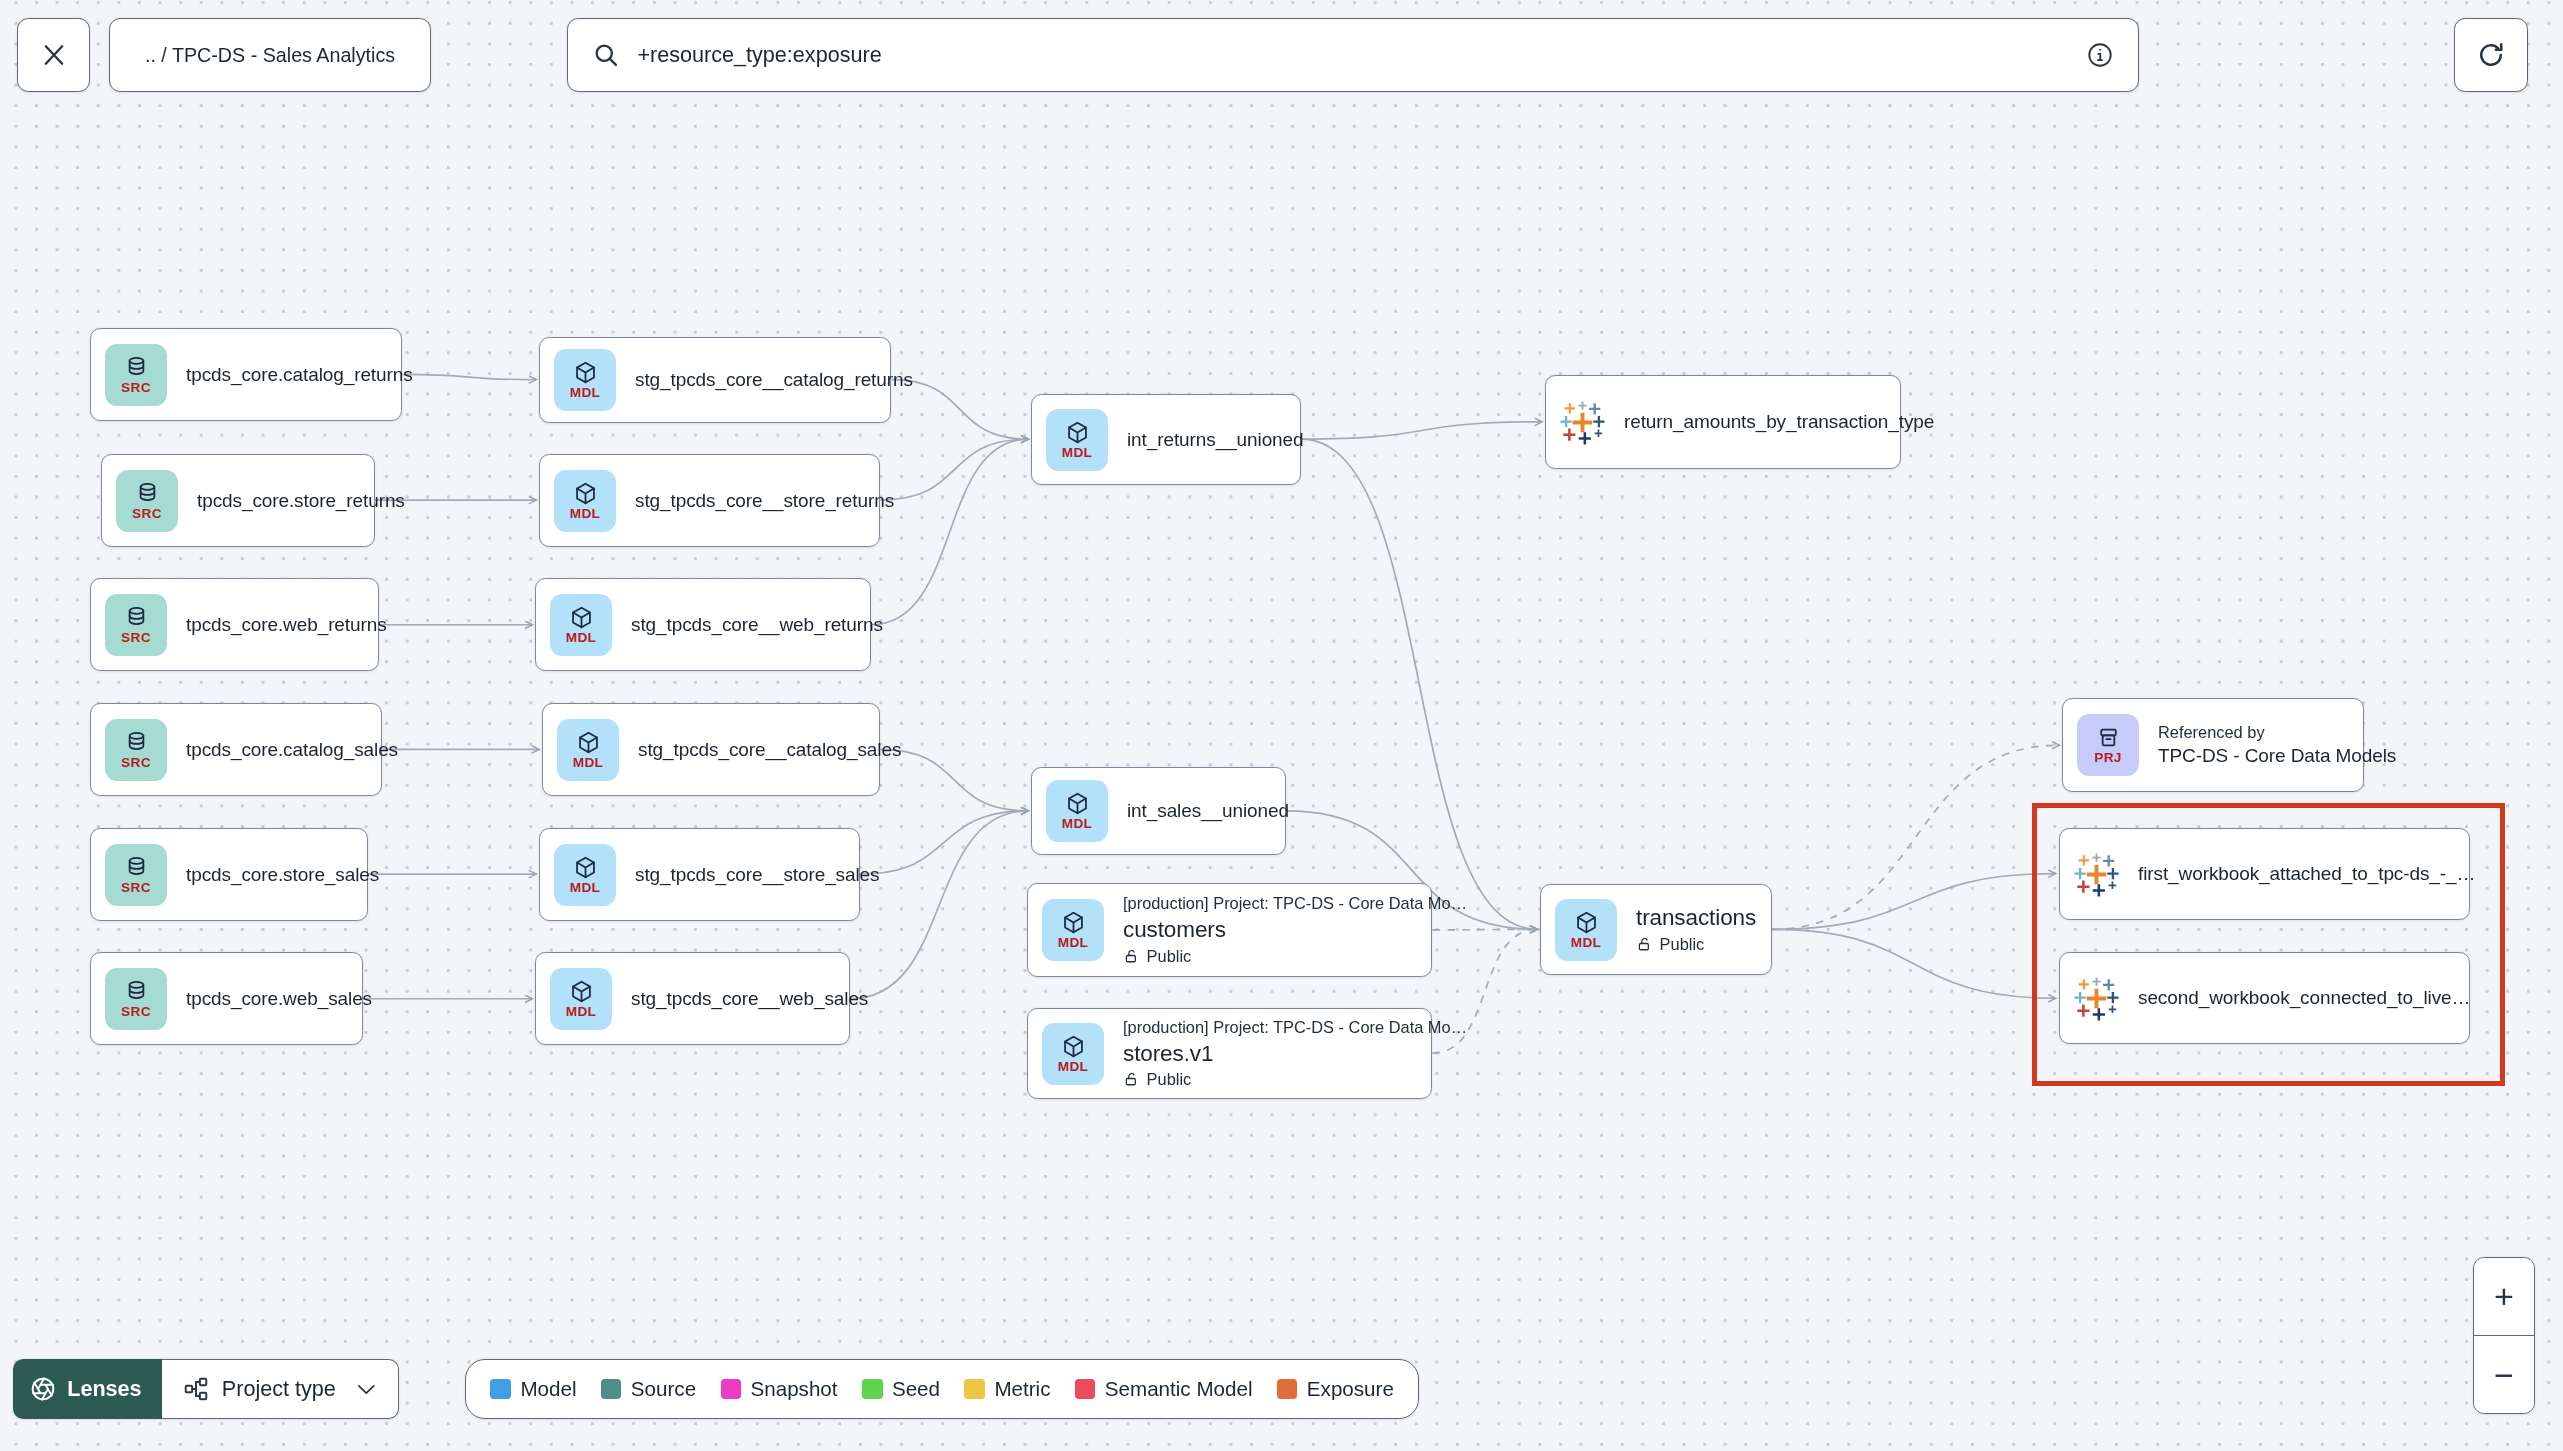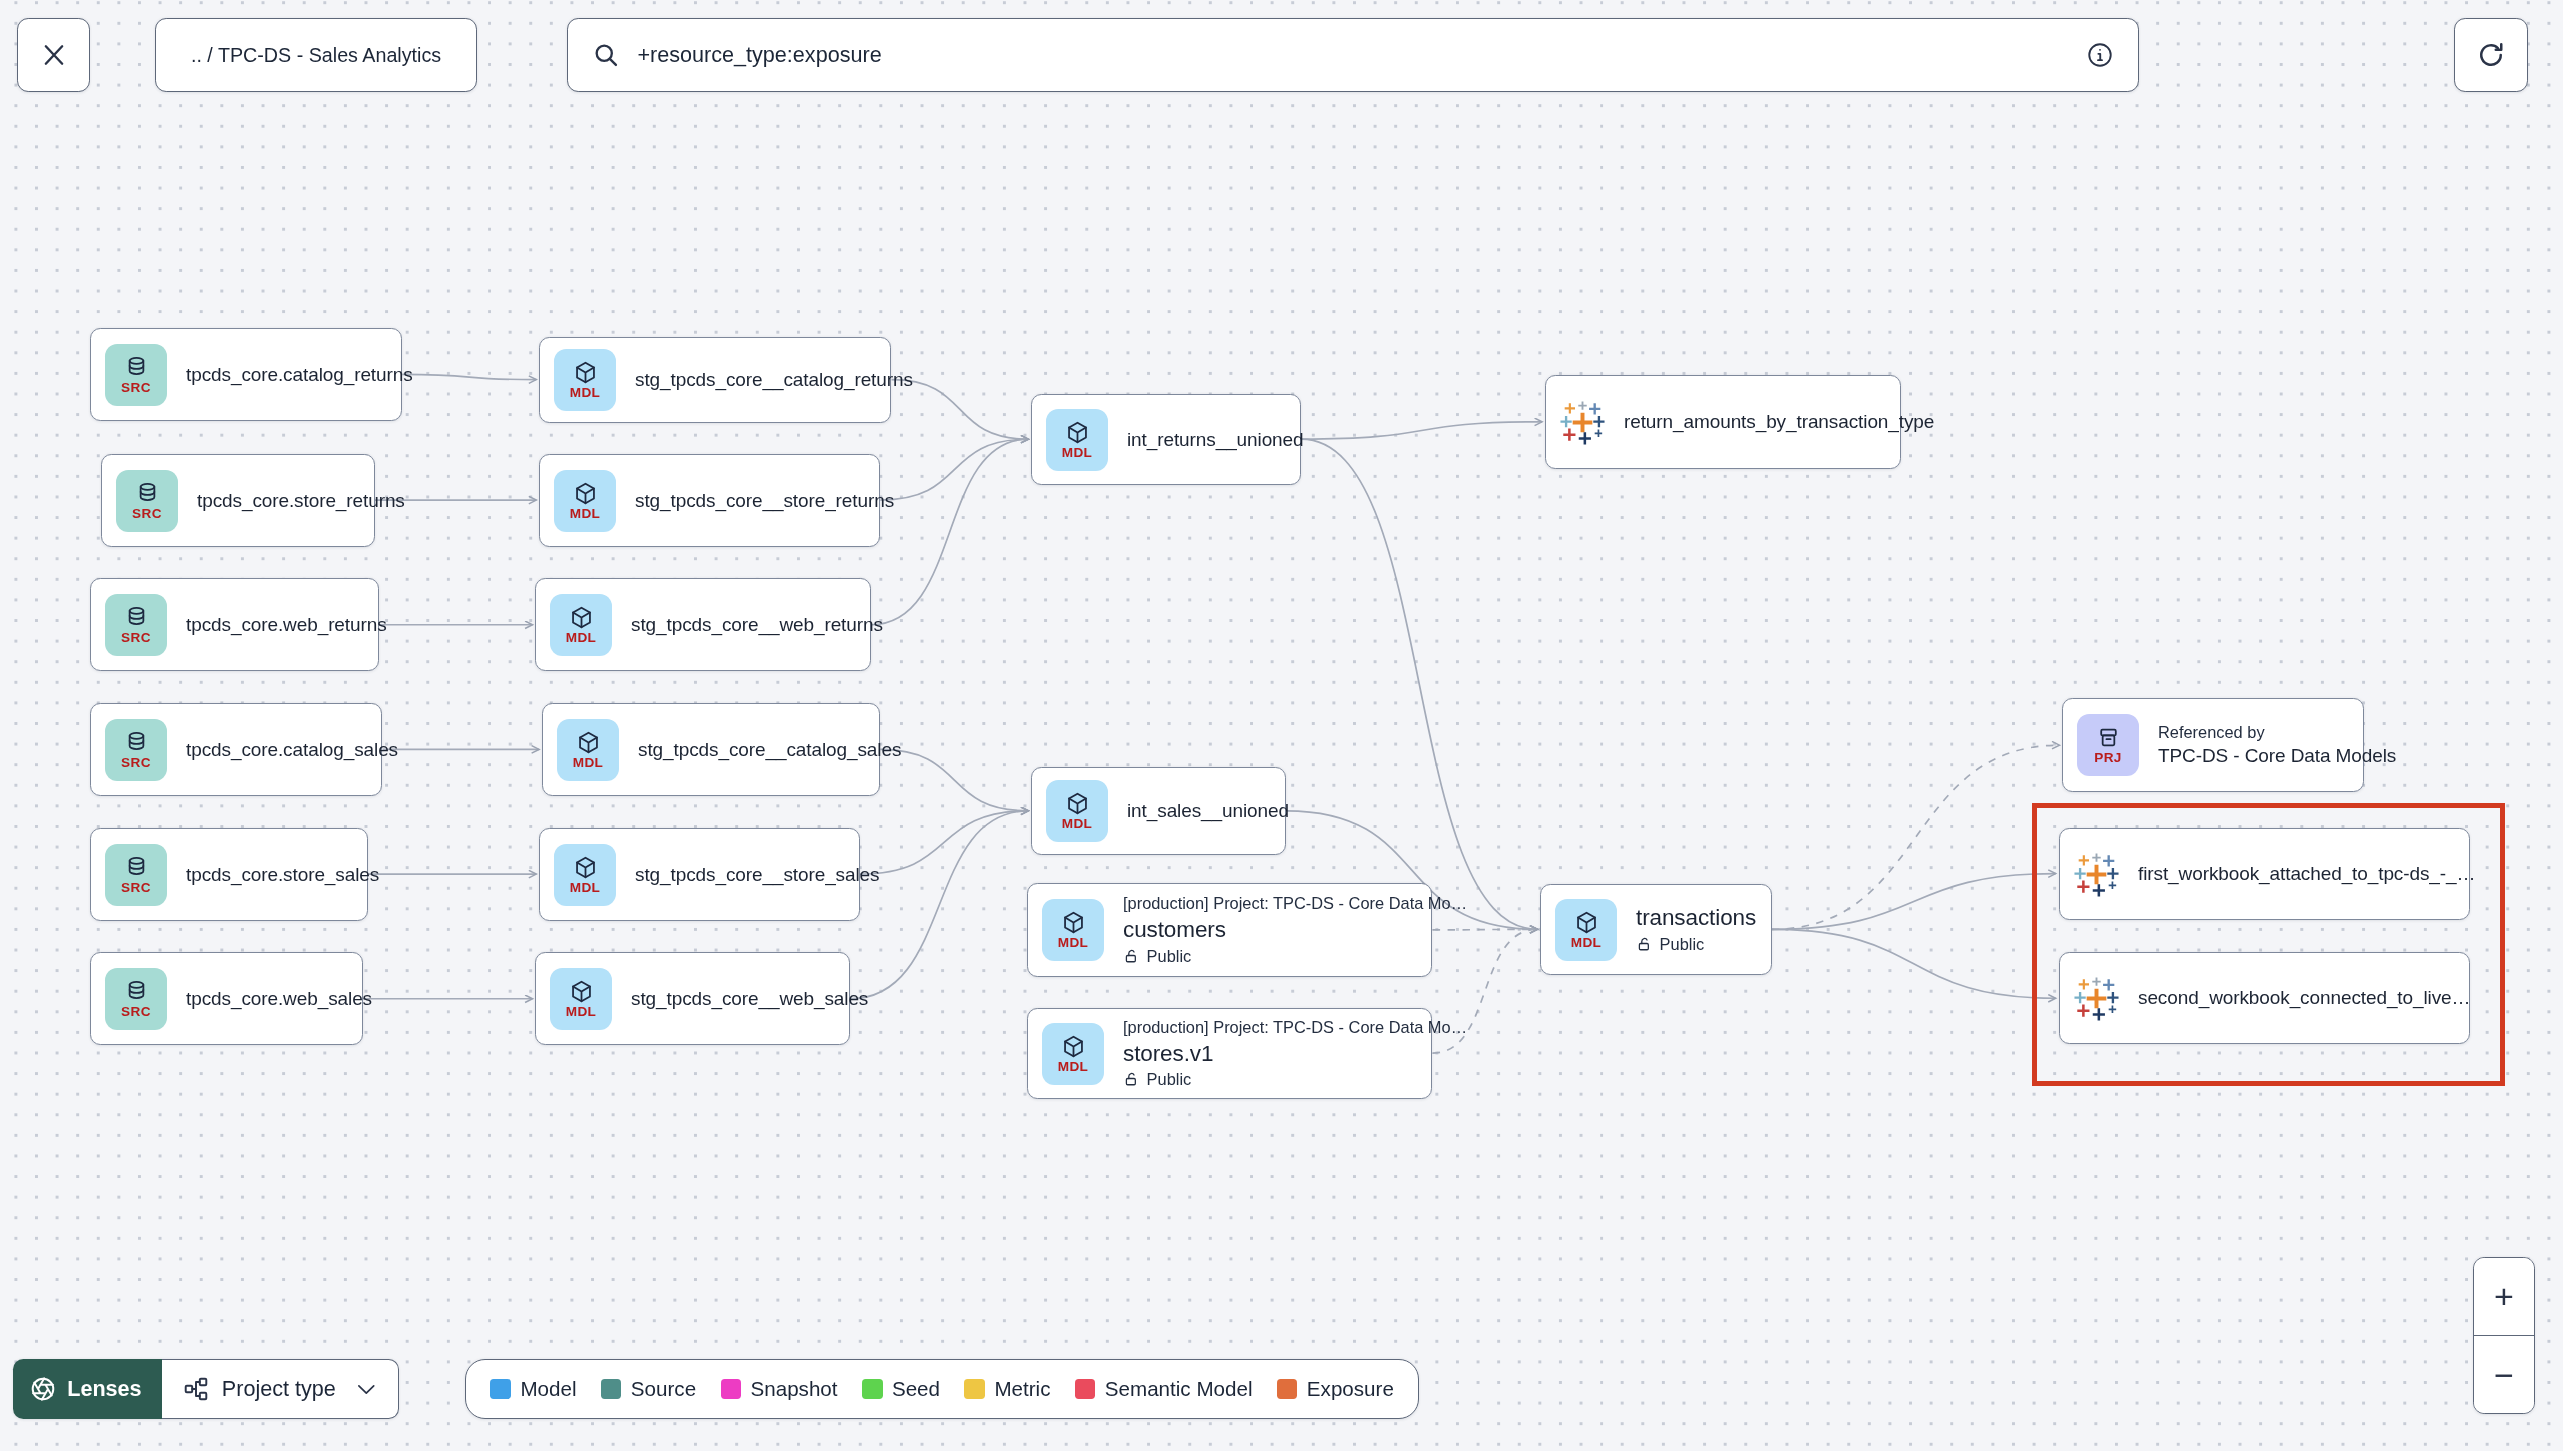--- a/index.html
+++ b/index.html
@@ -27,21 +27,21 @@
   .naccess svg{width:17px;height:17px;stroke:#242e40;fill:none;stroke-width:1.8;stroke-linecap:round;stroke-linejoin:round;}
   .tbl{width:45px;height:45px;flex:0 0 auto;}
   .tbl path{stroke-linecap:butt;}
   .redbox{position:absolute;z-index:4;border:5.6px solid #d23a20;pointer-events:none;}
   
   .tb{position:absolute;top:18px;height:74px;background:#fff;border:1.9px solid #5d6779;border-radius:11.2px;
       box-sizing:border-box;display:flex;align-items:center;z-index:6;box-shadow:0 0.9px 2.8px rgba(25,35,55,.10);}
   .tb svg{stroke:#2a3347;fill:none;stroke-width:2;stroke-linecap:round;stroke-linejoin:round;}
   .close-btn{left:17px;width:73px;justify-content:center;cursor:pointer;background:#fff;padding:0;}
   .close-btn svg{width:28px;height:28px;}
-  .breadcrumb{left:109px;width:322px;justify-content:center;font-size:19.7px;font-weight:500;cursor:pointer;margin-left:46px;}
+  .breadcrumb{left:109px;width:322px;justify-content:center;font-size:19.7px;font-weight:500;cursor:pointer;}
   .searchbar{left:567px;width:1572px;padding:0 24.4px;gap:17px;cursor:text;}
   .searchbar .mag{width:28px;height:28px;flex:0 0 auto;}
   .searchtext{font-size:21.6px;color:#1c2637;flex:1 1 auto;white-space:nowrap;overflow:hidden;}
   .searchbar .info{width:28px;height:28px;flex:0 0 auto;cursor:pointer;stroke-width:1.6;}
   .refresh-btn{left:2454px;width:74px;justify-content:center;cursor:pointer;padding:0;}
   .refresh-btn svg{width:30px;height:30px;}
   
   .lens-group{position:absolute;left:13px;top:1359px;height:60px;display:flex;z-index:6;box-shadow:0 0.9px 2.8px rgba(25,35,55,.10);border-radius:10.3px;}
   .lenses-btn{background:#2d5b51;color:#fff;border-radius:10.3px 0 0 10.3px;display:flex;align-items:center;gap:11.2px;
               padding:0 20.6px 0 17px;font-size:21.6px;font-weight:600;cursor:pointer;}

